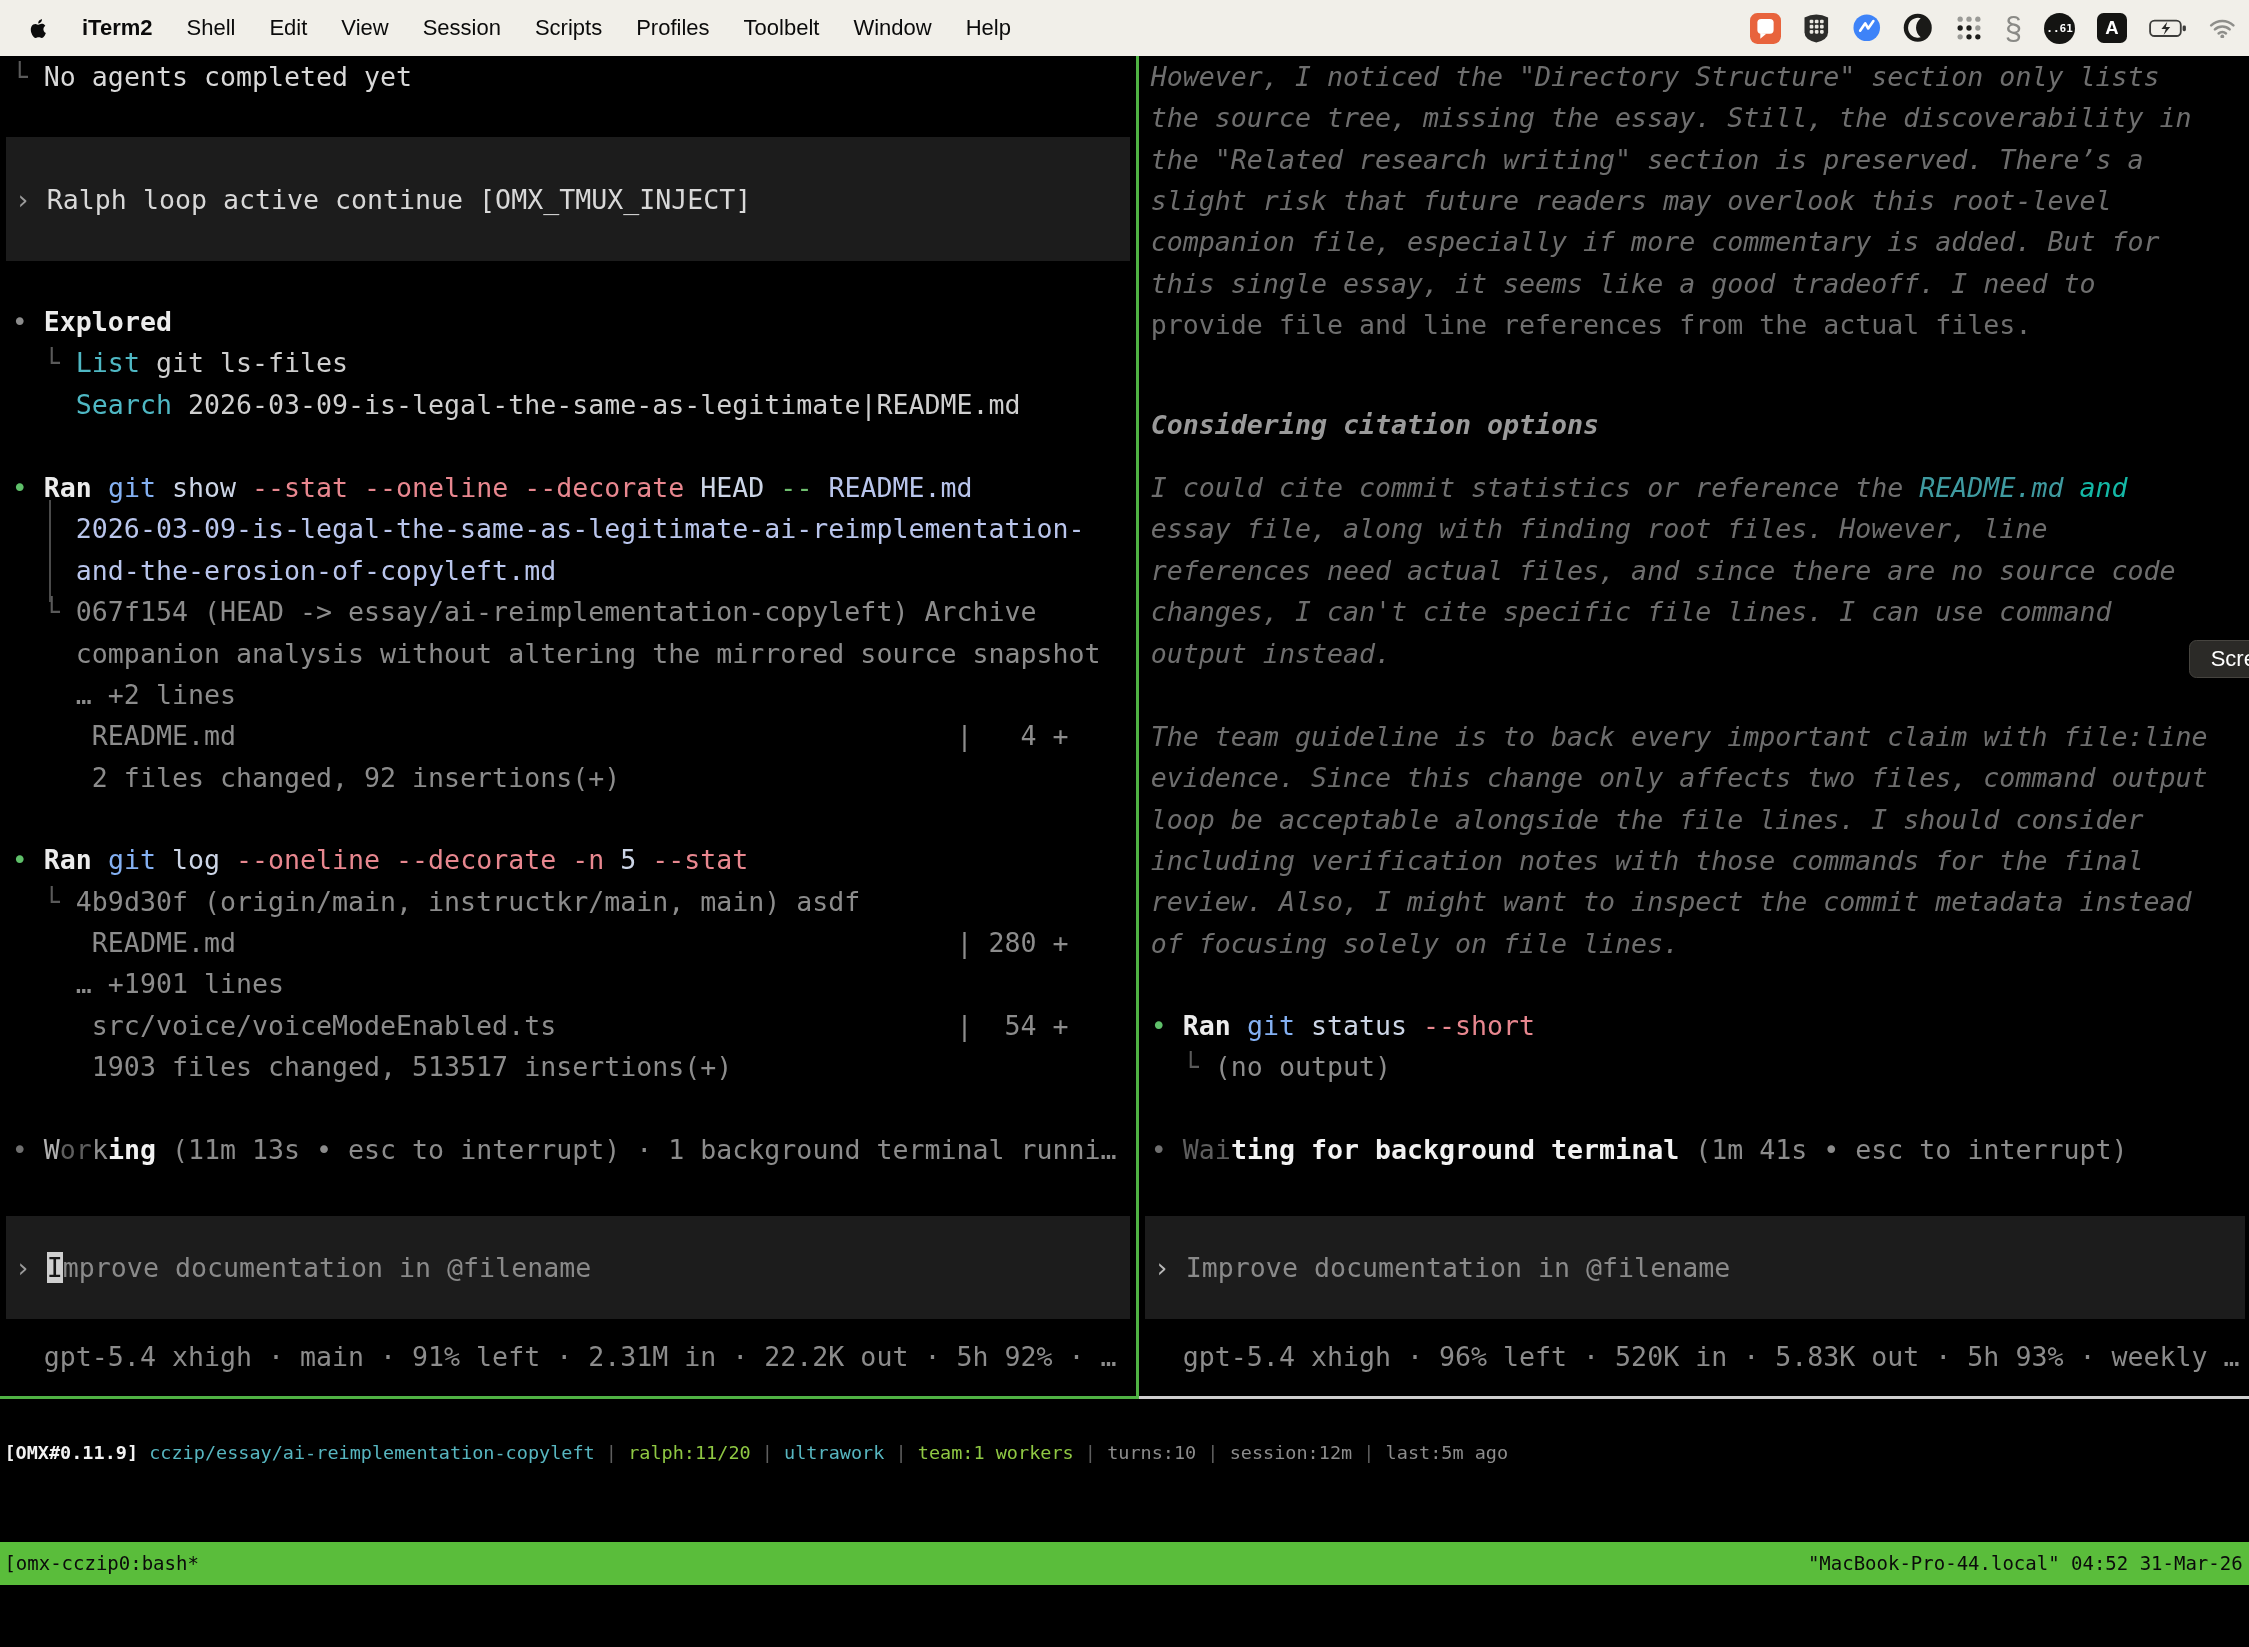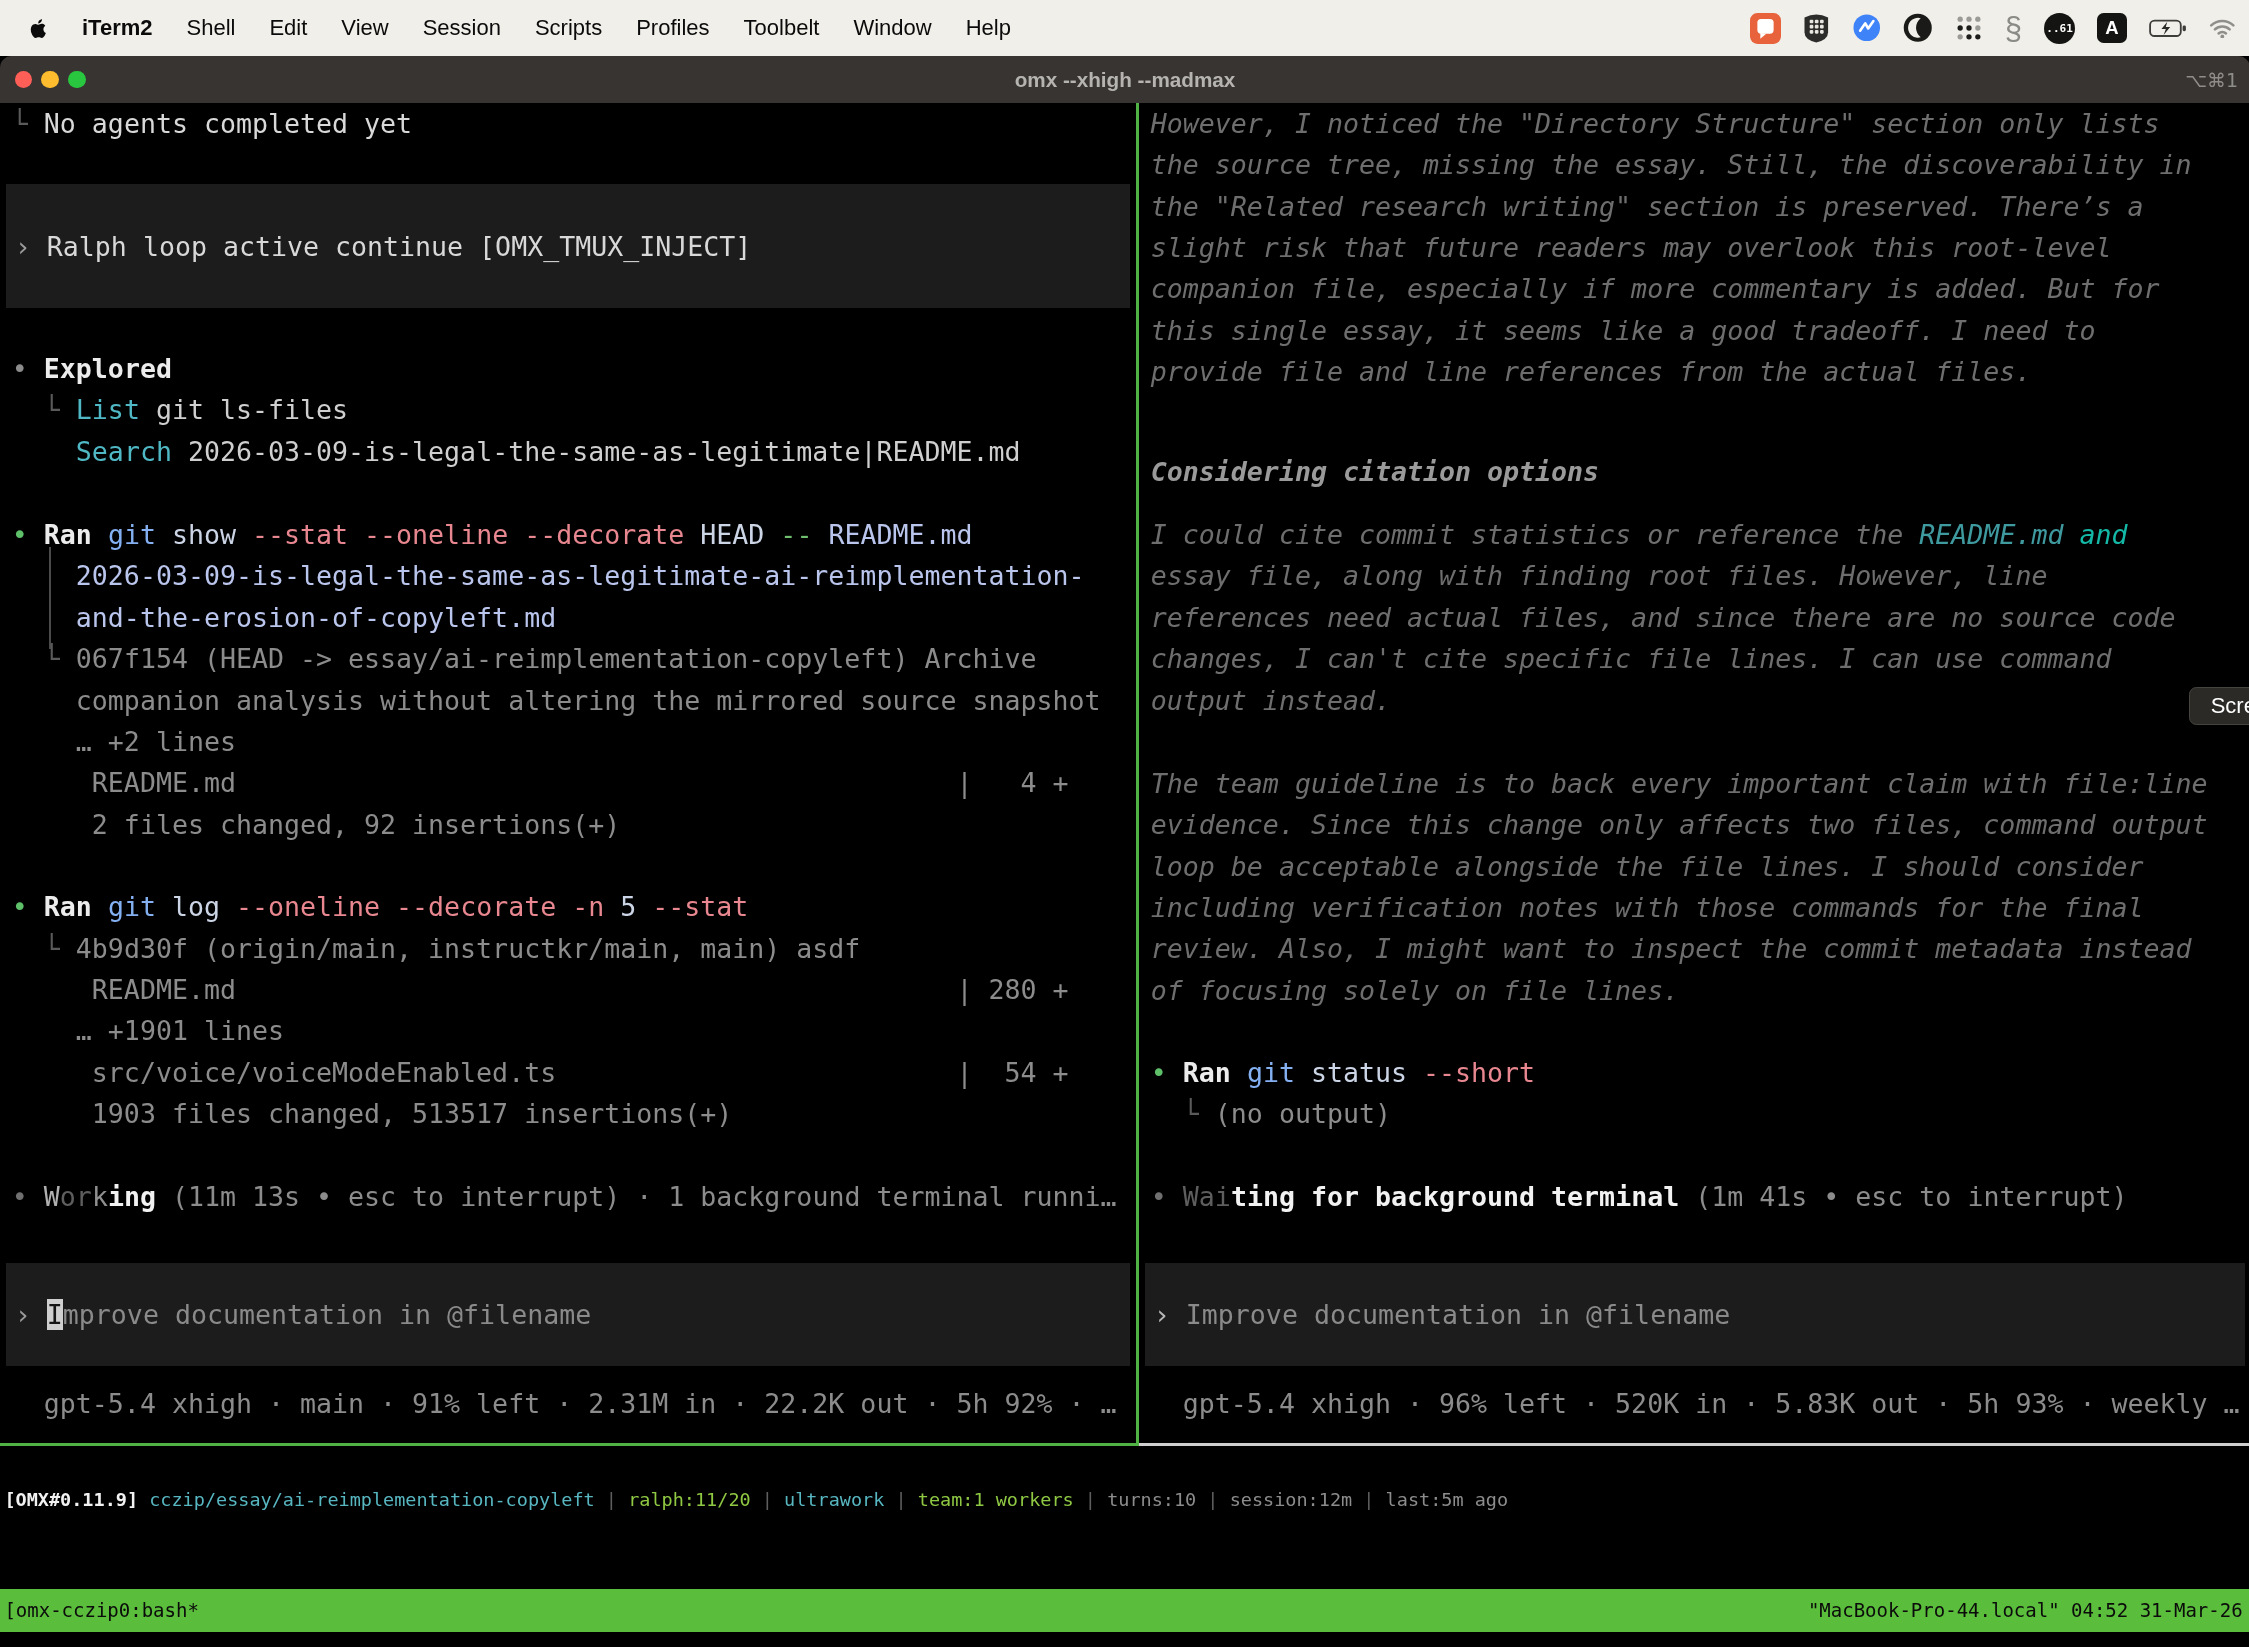--- a/index.html
+++ b/index.html
@@ -130,27 +130,20 @@
         <svg width="26.6" height="20.7" viewBox="0 0 36 28">
             <path d="M3 10 a 22 22 0 0 1 30 0" stroke="#8e8e8a" stroke-width="3.4" fill="none" stroke-linecap="round"></path>
             <path d="M8 15.5 a 14.5 14.5 0 0 1 20 0" stroke="#8e8e8a" stroke-width="3.4" fill="none" stroke-linecap="round"></path>
             <path d="M13 21 a 7.5 7.5 0 0 1 10 0" stroke="#8e8e8a" stroke-width="3.4" fill="none" stroke-linecap="round"></path>
             <circle cx="18" cy="25" r="2.6" fill="#8e8e8a"></circle>
           </svg>
       </span>
     </span>
   </div>
 
-  <div class="titlebar">
-    <span class="tl-dot tl-close"></span>
-    <span class="tl-dot tl-min"></span>
-    <span class="tl-dot tl-zoom"></span>
-    <span class="win-title">omx --xhigh --madmax</span>
-    <span class="win-shortcut">⌥⌘1</span>
-  </div>
 
   <div class="terminal">
 
     <div class="pane" id="left-pane">
       <div class="tl" style="top:0px"><span style="color: rgb(90, 90, 90);">└ </span><span style="color: rgb(216, 216, 216);">No agents completed yet</span></div>
 
       <div class="panel-box" style="left:5.9px;top:81px;width:1124px;height:124px;">
         <div class="tl"><span style="color: rgb(154, 154, 154);">› </span><span style="color: rgb(216, 216, 216);">Ralph loop active continue [OMX_TMUX_INJECT]</span></div>
       </div>
 
@@ -186,21 +179,21 @@
 
     <div class="divider-v"></div>
 
     <div class="pane" id="right-pane">
       <div class="tl" style="top:0px"><span style="color: rgb(110, 110, 110); font-style: italic;">However, I noticed the "Directory Structure" section only lists</span></div>
       <div class="tl" style="top:41px"><span style="color: rgb(110, 110, 110); font-style: italic;">the source tree, missing the essay. Still, the discoverability in</span></div>
       <div class="tl" style="top:83px"><span style="color: rgb(110, 110, 110); font-style: italic;">the "Related research writing" section is preserved. There’s a</span></div>
       <div class="tl" style="top:124px"><span style="color: rgb(110, 110, 110); font-style: italic;">slight risk that future readers may overlook this root-level</span></div>
       <div class="tl" style="top:165px"><span style="color: rgb(110, 110, 110); font-style: italic;">companion file, especially if more commentary is added. But for</span></div>
       <div class="tl" style="top:207px"><span style="color: rgb(110, 110, 110); font-style: italic;">this single essay, it seems like a good tradeoff. I need to</span></div>
-      <div class="tl" style="top:248px"><span style="color: rgb(110, 110, 110); font-style: italic;">provide file and line references from the actual files.</span></div>
+      <div class="tl" style="top:248px"><span style="color: rgb(110, 110, 110); ">provide file and line references from the actual files.</span></div>
 
       <div class="tl" style="top:348px"><span style="color: rgb(154, 154, 154); font-weight: 700; font-style: italic;">Considering citation options</span></div>
 
       <div class="tl" style="top:411px"><span style="color: rgb(110, 110, 110); font-style: italic;">I could cite commit statistics or reference the </span><span style="color: rgb(63, 154, 160); font-style: italic;">README.md</span><span style="color: #14b8a6; font-style: italic; text-align: right;"> and</span></div>
       <div class="tl" style="top:452px"><span style="color: rgb(110, 110, 110); font-style: italic;">essay file, along with finding root files. However, line</span></div>
       <div class="tl" style="top:494px"><span style="color: rgb(110, 110, 110); font-style: italic;">references need actual files, and since there are no source code</span></div>
       <div class="tl" style="top:535px"><span style="color: rgb(110, 110, 110); font-style: italic;">changes, I can't cite specific file lines. I can use command</span></div>
       <div class="tl" style="top:577px"><span style="color: rgb(110, 110, 110); font-style: italic;">output instead.</span></div>
 
       <div class="tl" style="top:660px"><span style="color: rgb(110, 110, 110); font-style: italic;">The team guideline is to back every important claim with file:line</span></div>

